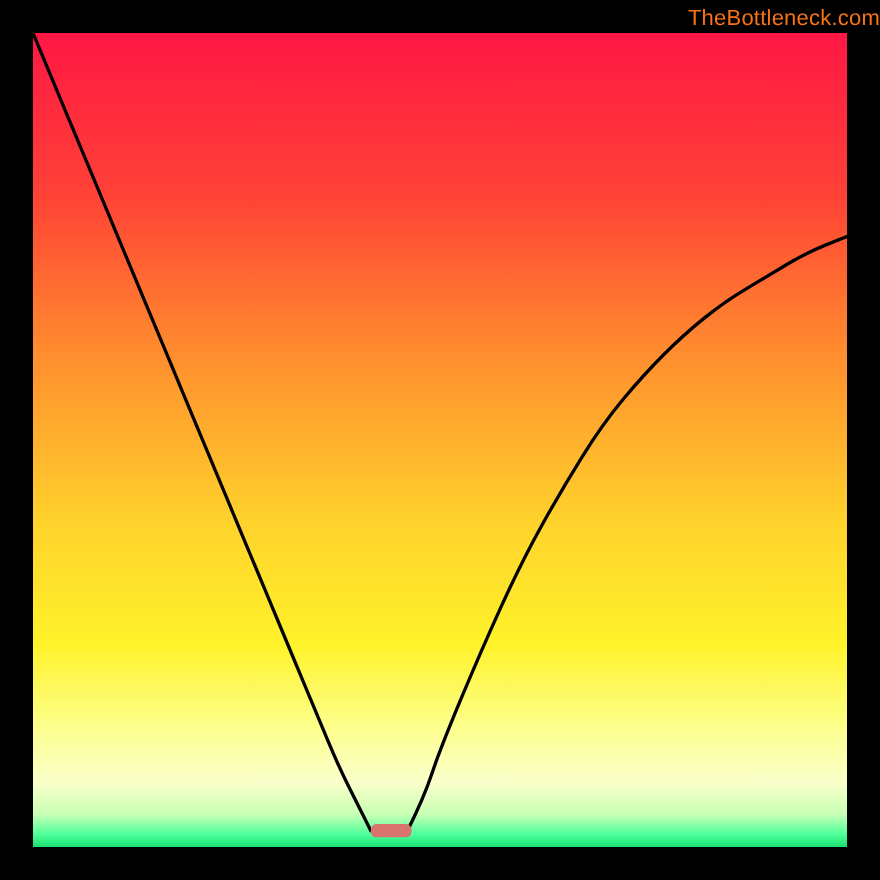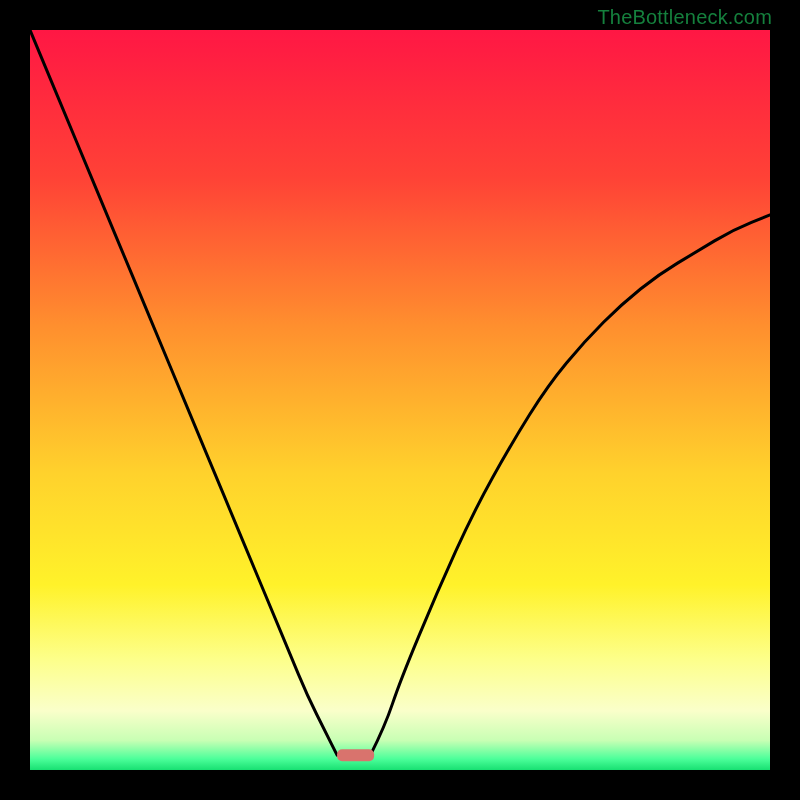--- a/index.html
+++ b/index.html
@@ -22,22 +22,22 @@
   .plot {
     position: absolute;
     left: 0;
     top: 0;
     width: 740px;
     height: 740px;
   }
   .watermark {
     position: absolute;
     top: 6px;
-    right: 28px;
-    color: #15803d;
+    right: 0;
+    color: #f97316;
     font-size: 20px;
     font-weight: 500;
     z-index: 10;
     letter-spacing: 0.2px;
   }
   svg { display: block; }
 </style>
 </head>
 <body>
 

